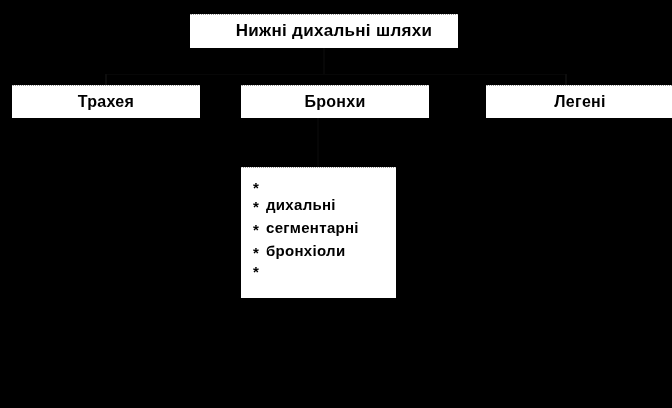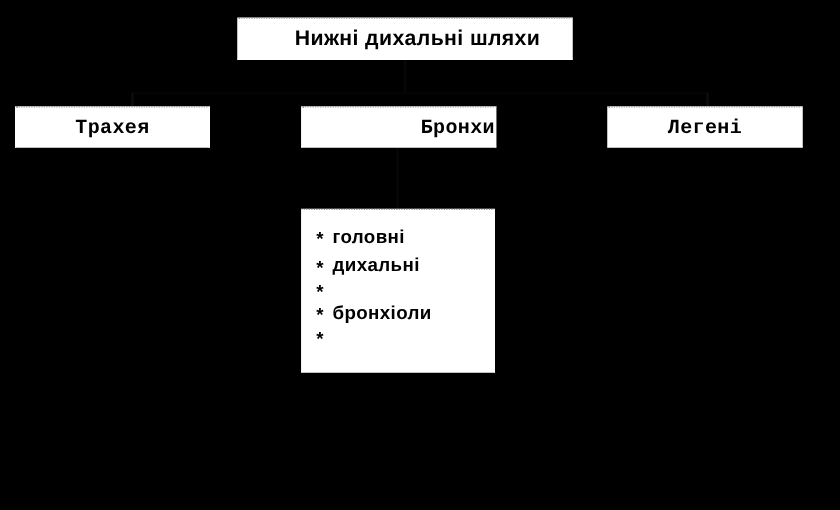--- a/index.html
+++ b/index.html
@@ -50,27 +50,26 @@
     font-size: 17px;
   }
   #node-root .node-label {
     white-space: pre;
     padding-left: 20px;
   }
 
   
   .node-level2 {
     top: 85px;
-    width: 156px;
+    width: 188px;
     height: 33px;
     font-size: 16px;
-    font-family: Liberation Mono, monospace;
   }
   #node-trachea  { left: 12px;  }
-  #node-bronchi  { left: 241px; justify-content: flex-end; }
+  #node-bronchi  { left: 241px; }
   #node-lungs    { left: 486px; align-items: center; }
 
   
   #node-bronchi-details {
     left: 241px;
     top: 167px;
     width: 155px;
     height: 131px;
     display: block;
     padding: 10px 0 0 0;
@@ -166,28 +165,28 @@
   </div>
 
   <div class="node node-level2" id="node-lungs">
     <span class="node-label">Легені</span>
   </div>
 
   <div class="node" id="node-bronchi-details">
     <ul class="detail-list">
       <li>
         <span class="bullet-asterisk">*</span>
-        <span class="detail-text">головні</span>
       </li>
       <li>
         <span class="bullet-asterisk">*</span>
         <span class="detail-text">дихальні</span>
       </li>
       <li>
         <span class="bullet-asterisk">*</span>
+        <span class="detail-text">сегментарні</span>
       </li>
       <li>
         <span class="bullet-asterisk">*</span>
         <span class="detail-text">бронхіоли</span>
       </li>
       <li>
         <span class="bullet-asterisk">*</span>
       </li>
     </ul>
   </div>

